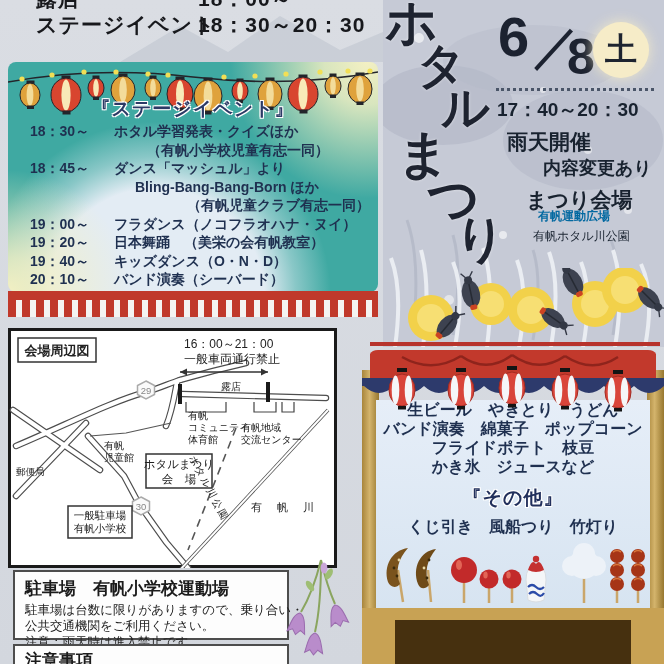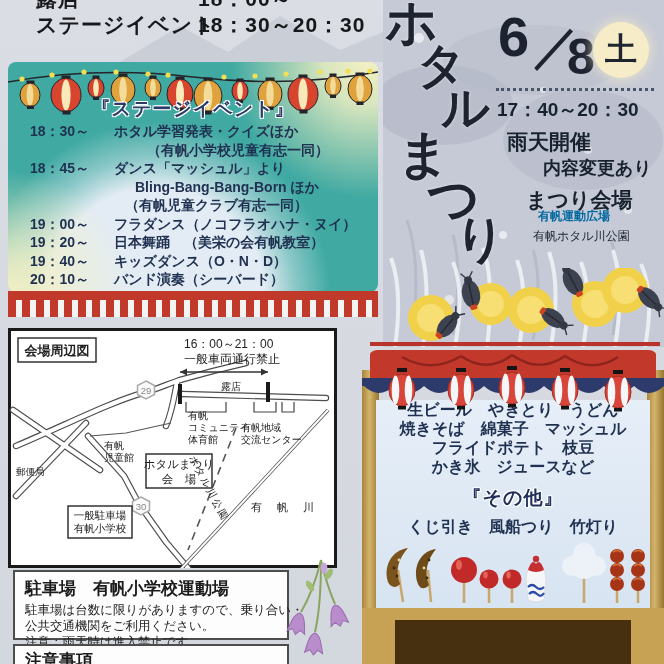--- a/index.html
+++ b/index.html
@@ -18,21 +18,21 @@
       radial-gradient(circle at 0% 100%, #f3f0c3 0%, rgba(243,240,195,.8) 8%, rgba(243,240,195,0) 28%),
       radial-gradient(circle 175px at 40% 102%, #e3ecf4 0%, #e3ecf4 62%, rgba(227,236,244,.45) 80%, rgba(227,236,244,0) 100%),
       #3fa9a2;}
   .stage-title{position:absolute;left:0;top:34px;width:100%;text-align:center;font-size:19px;font-weight:bold;color:#2b3a66;letter-spacing:1px;
     text-shadow:-1px -1px 0 #fff,1px -1px 0 #fff,-1px 1px 0 #fff,1px 1px 0 #fff;}
   .sched{position:absolute;left:22px;top:60px;right:8px;font-size:14px;font-weight:bold;color:#1f3050;line-height:18.5px;white-space:nowrap;}
   .srow{display:flex;}
   .stime{width:84px;flex:none;}
   .snote-1{padding-left:117px;}
   .snote-2{padding-left:105px;}
-  .snote-3{padding-left:95px;}
+  .snote-3{padding-left:95px;text-align:right;}
   .string-svg{position:absolute;left:0;top:0;width:370px;height:58px;}
   .fringe-bar{position:absolute;left:8px;top:291px;width:370px;height:9px;background:#c0392b;}
   .fringe-stripes{position:absolute;left:8px;top:300px;width:370px;height:17px;
     background:repeating-linear-gradient(90deg,#c0392b 0 8px,#f4f4f2 8px 14px);}
   
   .night{position:absolute;left:383px;top:0;width:281px;height:347px;background:#c6cad6;overflow:hidden;}
   .night-deco{position:absolute;left:0;top:0;width:281px;height:347px;}
   .vchar{position:absolute;font-weight:bold;color:#1e2330;text-shadow:0 0 3px rgba(255,255,255,.6);}
   .vc0{left:2px;top:-12px;font-size:52px;}
   .vc1{left:34px;top:34px;font-size:48px;}
@@ -413,21 +413,21 @@
   </svg>
 
   <div class="cyan-stripes"></div>
 
   <div class="booth">
     <div class="booth-topline"></div>
     <div class="post post-l"></div>
     <div class="post post-r"></div>
     <div class="booth-interior">
       <div class="bz-line">生ビール　やきとり　うどん</div>
-      <div class="bz-line">焼きそば　綿菓子　マッシュル</div>
+      <div class="bz-line">バンド演奏　綿菓子　ポップコーン</div>
       <div class="bz-line">フライドポテト　枝豆</div>
       <div class="bz-line">かき氷　ジュースなど</div>
       <div class="bz-other">『その他』</div>
       <div class="bz-otherline">くじ引き　風船つり　竹灯り</div>
     </div>
     <svg class="foods-svg" viewBox="0 0 274 66">
       <g stroke="#caa66a" stroke-width="2.5">
         <line x1="22" y1="30" x2="27" y2="62"></line>
           <line x1="52" y1="30" x2="55" y2="62"></line>
         <line x1="88" y1="42" x2="88" y2="63"></line>

